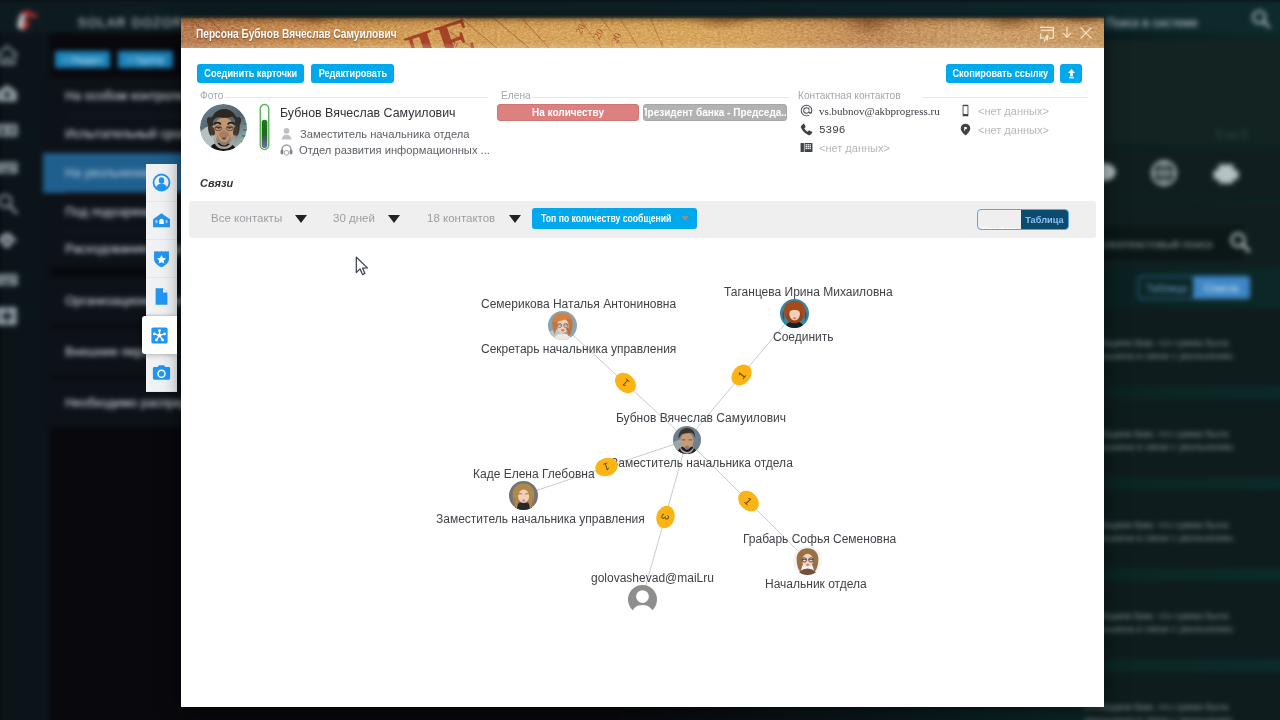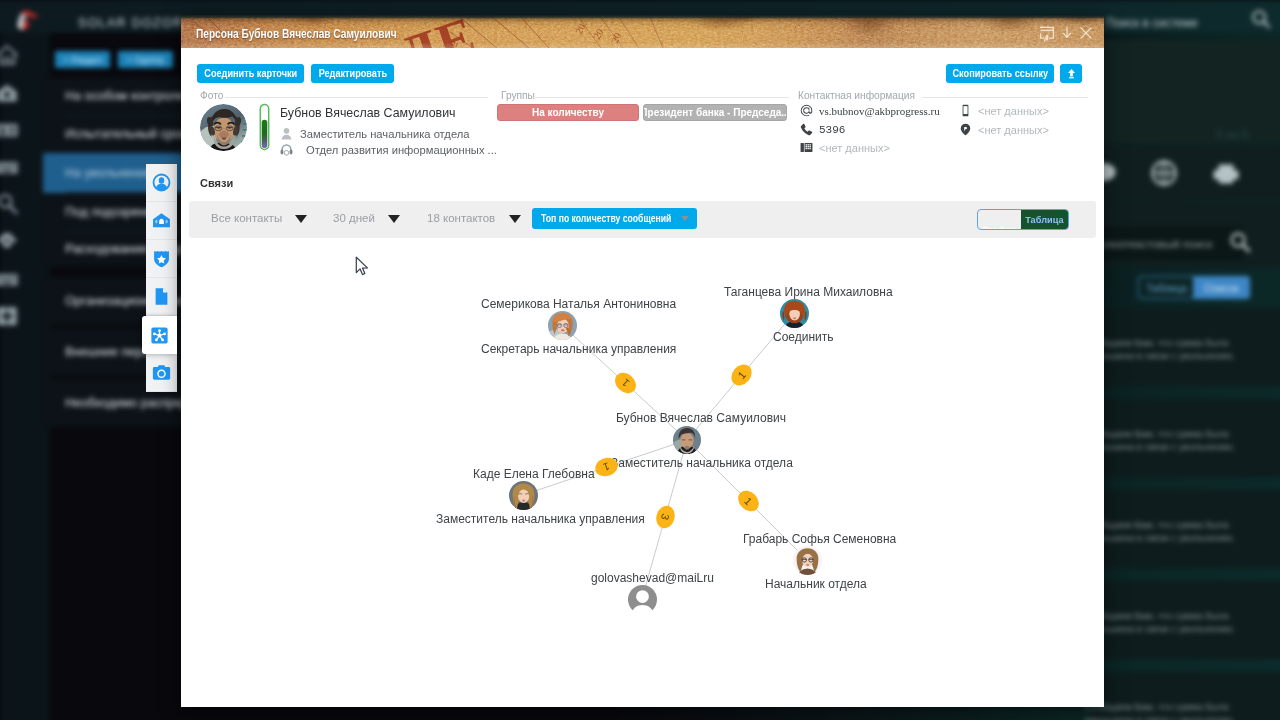--- a/index.html
+++ b/index.html
@@ -56,33 +56,33 @@
 
   .ci-row{position:absolute;display:flex;align-items:center;gap:6px;font-size:11px;color:#3b4045;white-space:nowrap;}
   .ci-none{color:#b4b8bc;}
 
   #grp-a{position:absolute;left:316px;top:56px;height:17px;background:#dd8080;border:1px solid #cf7474;border-radius:3px;
         color:#fff;font-size:10px;font-weight:bold;display:flex;align-items:center;justify-content:center;width:142px;box-sizing:border-box;}
   #grp-b{position:absolute;left:462px;top:56px;height:17px;background:#b2b2b2;border:1px solid #a6a6a6;border-radius:3px;
         color:#fff;font-size:10px;font-weight:bold;display:flex;align-items:center;justify-content:center;width:144px;box-sizing:border-box;
         overflow:hidden;white-space:nowrap;}
 
-  #svyazi{position:absolute;left:19px;top:129px;font-size:11px;font-weight:bold;color:#333;}
+  #svyazi{position:absolute;left:19px;top:129px;font-size:11px;font-weight:bold;color:#333;font-style:italic;}
   #filterbar{position:absolute;left:8px;top:153px;width:907px;height:37px;background:#efeff0;border-radius:3px;}
   .fsel{position:absolute;top:11px;font-size:11.5px;color:#9a9ea2;}
   .fcar{position:absolute;top:14px;width:0;height:0;border-left:6px solid transparent;border-right:6px solid transparent;border-top:8px solid #222;}
   #topbtn{position:absolute;left:343px;top:7px;height:21px;width:165px;box-sizing:border-box;overflow:hidden;
           background:#00a8ec;border-radius:3px;color:#fff;font-size:10px;font-weight:bold;
           display:flex;align-items:center;padding-left:9px;padding-right:0;letter-spacing:0;}
   #topbtn span:first-child{white-space:nowrap;display:inline-block;transform:scaleX(0.865);transform-origin:left center;}
   #topbtn .c{position:absolute;right:8px;top:8px;width:0;height:0;border-left:4.5px solid transparent;border-right:4.5px solid transparent;border-top:5.5px solid #8a9096;}
   #segctl{position:absolute;right:27px;top:8px;height:21px;display:flex;border:1px solid #59a5ef;border-radius:4px;overflow:hidden;box-sizing:border-box;}
   #segctl div{font-size:9.2px;font-weight:bold;display:flex;align-items:center;padding:0 4.5px;}
   #seg-a{background:#4d9ef0;color:#fff;margin-top:20px;}
-  #seg-b{background:#14532d;color:#8dc0f2;}
+  #seg-b{background:#0c4a6e;color:#8dc0f2;}
 
   #graph{position:absolute;left:0;top:192px;width:923px;height:467px;overflow:hidden;}
   .gnode{position:absolute;}
   .glabel{position:absolute;font-size:12px;color:#3f4347;white-space:nowrap;}
   .edgelbl{position:absolute;width:23px;height:18px;border-radius:50%;background:#fbb315;
            display:flex;align-items:center;justify-content:center;font-size:10.5px;color:#54420a;}
 
   #cursor{position:absolute;left:355px;top:256px;width:15px;height:21px;}
 </style>
 </head>
@@ -382,24 +382,24 @@
       <div class="tbtn" style="right:22px;top:16px;width:22px">
         <svg width="13" height="13" viewBox="0 0 14 14">
           <path d="M7 2.1L10.8 6.4H8.5V10.3H5.5V6.4H3.2z" fill="#fff"></path>
           <rect x="4.3" y="11.0" width="5.4" height="1.2" fill="#fff"></rect>
         </svg>
       </div>
 
       <div class="fs-legend" style="left:19px;top:42px">Фото</div>
       <div class="fs-line" style="left:44px;top:49px;width:263px"></div>
 
-      <div class="fs-legend" style="left:320px;top:42px">Группы</div>
+      <div class="fs-legend" style="left:320px;top:42px">Елена</div>
       <div class="fs-line" style="left:351px;top:49px;width:257px"></div>
 
-      <div class="fs-legend" style="left:617px;top:42px">Контактная информация</div>
+      <div class="fs-legend" style="left:617px;top:42px">Контактная контактов</div>
       <div class="fs-line" style="left:741px;top:49px;width:166px"></div>
 
       <div id="photoblock">
           <div style="position:absolute;left:19px;top:56px;width:47px;height:47px;border-radius:50%;overflow:hidden;"><svg viewBox="0 0 47 47" width="47" height="47">
               <defs>
                 <clipPath id="avc">
                   <circle cx="23.5" cy="23.5" r="23.5"></circle>
                 </clipPath>
                 <linearGradient id="bgg" x1="0" y1="0" x2="0.6" y2="1">
                   <stop offset="0" stop-color="#6e8391"></stop>
@@ -452,21 +452,21 @@
             <rect x="4.7" y="16.8" width="5.6" height="28.2" rx="2.8" fill="url(#thg)"></rect>
           </svg>
           <div style="position:absolute;left:99px;top:58px;font-size:12.4px;color:#2f3337;">Бубнов Вячеслав Самуилович</div>
           <div style="position:absolute;left:99px;top:79px;display:flex;align-items:center;gap:7px;font-size:11.2px;color:#5c6166">
             <svg width="13" height="13" viewBox="0 0 14 14">
               <circle cx="7" cy="4.2" r="3" fill="#bcc0c4"></circle>
               <path d="M1.7 13.4c.3-3.3 2.6-5.1 5.3-5.1s5 1.8 5.3 5.1Z" fill="#bcc0c4"></path>
             </svg>
             <span>Заместитель начальника отдела</span>
           </div>
-          <div style="position:absolute;left:99px;top:95px;display:flex;align-items:center;gap:13px;font-size:11.2px;color:#5c6166">
+          <div style="position:absolute;left:99px;top:95px;display:flex;align-items:center;gap:6px;font-size:11.2px;color:#5c6166">
             <svg width="13" height="13" viewBox="0 0 14 14">
               <path d="M7 1.3A5.6 5.6 0 0 0 1.4 6.9v2.4h1.7V6.9a3.9 3.9 0 0 1 7.8 0v2.4h1.7V6.9A5.6 5.6 0 0 0 7 1.3Z" fill="#9aa0a5"></path>
               <rect x="0.6" y="7.2" width="3" height="5.2" rx="1.5" fill="#7d8388"></rect>
               <rect x="10.4" y="7.2" width="3" height="5.2" rx="1.5" fill="#7d8388"></rect>
               <circle cx="7" cy="10.6" r="2.5" fill="none" stroke="#9aa0a5" stroke-width="1"></circle>
             </svg>
             <span>Отдел развития информационных ...</span>
           </div>
         </div>
 

